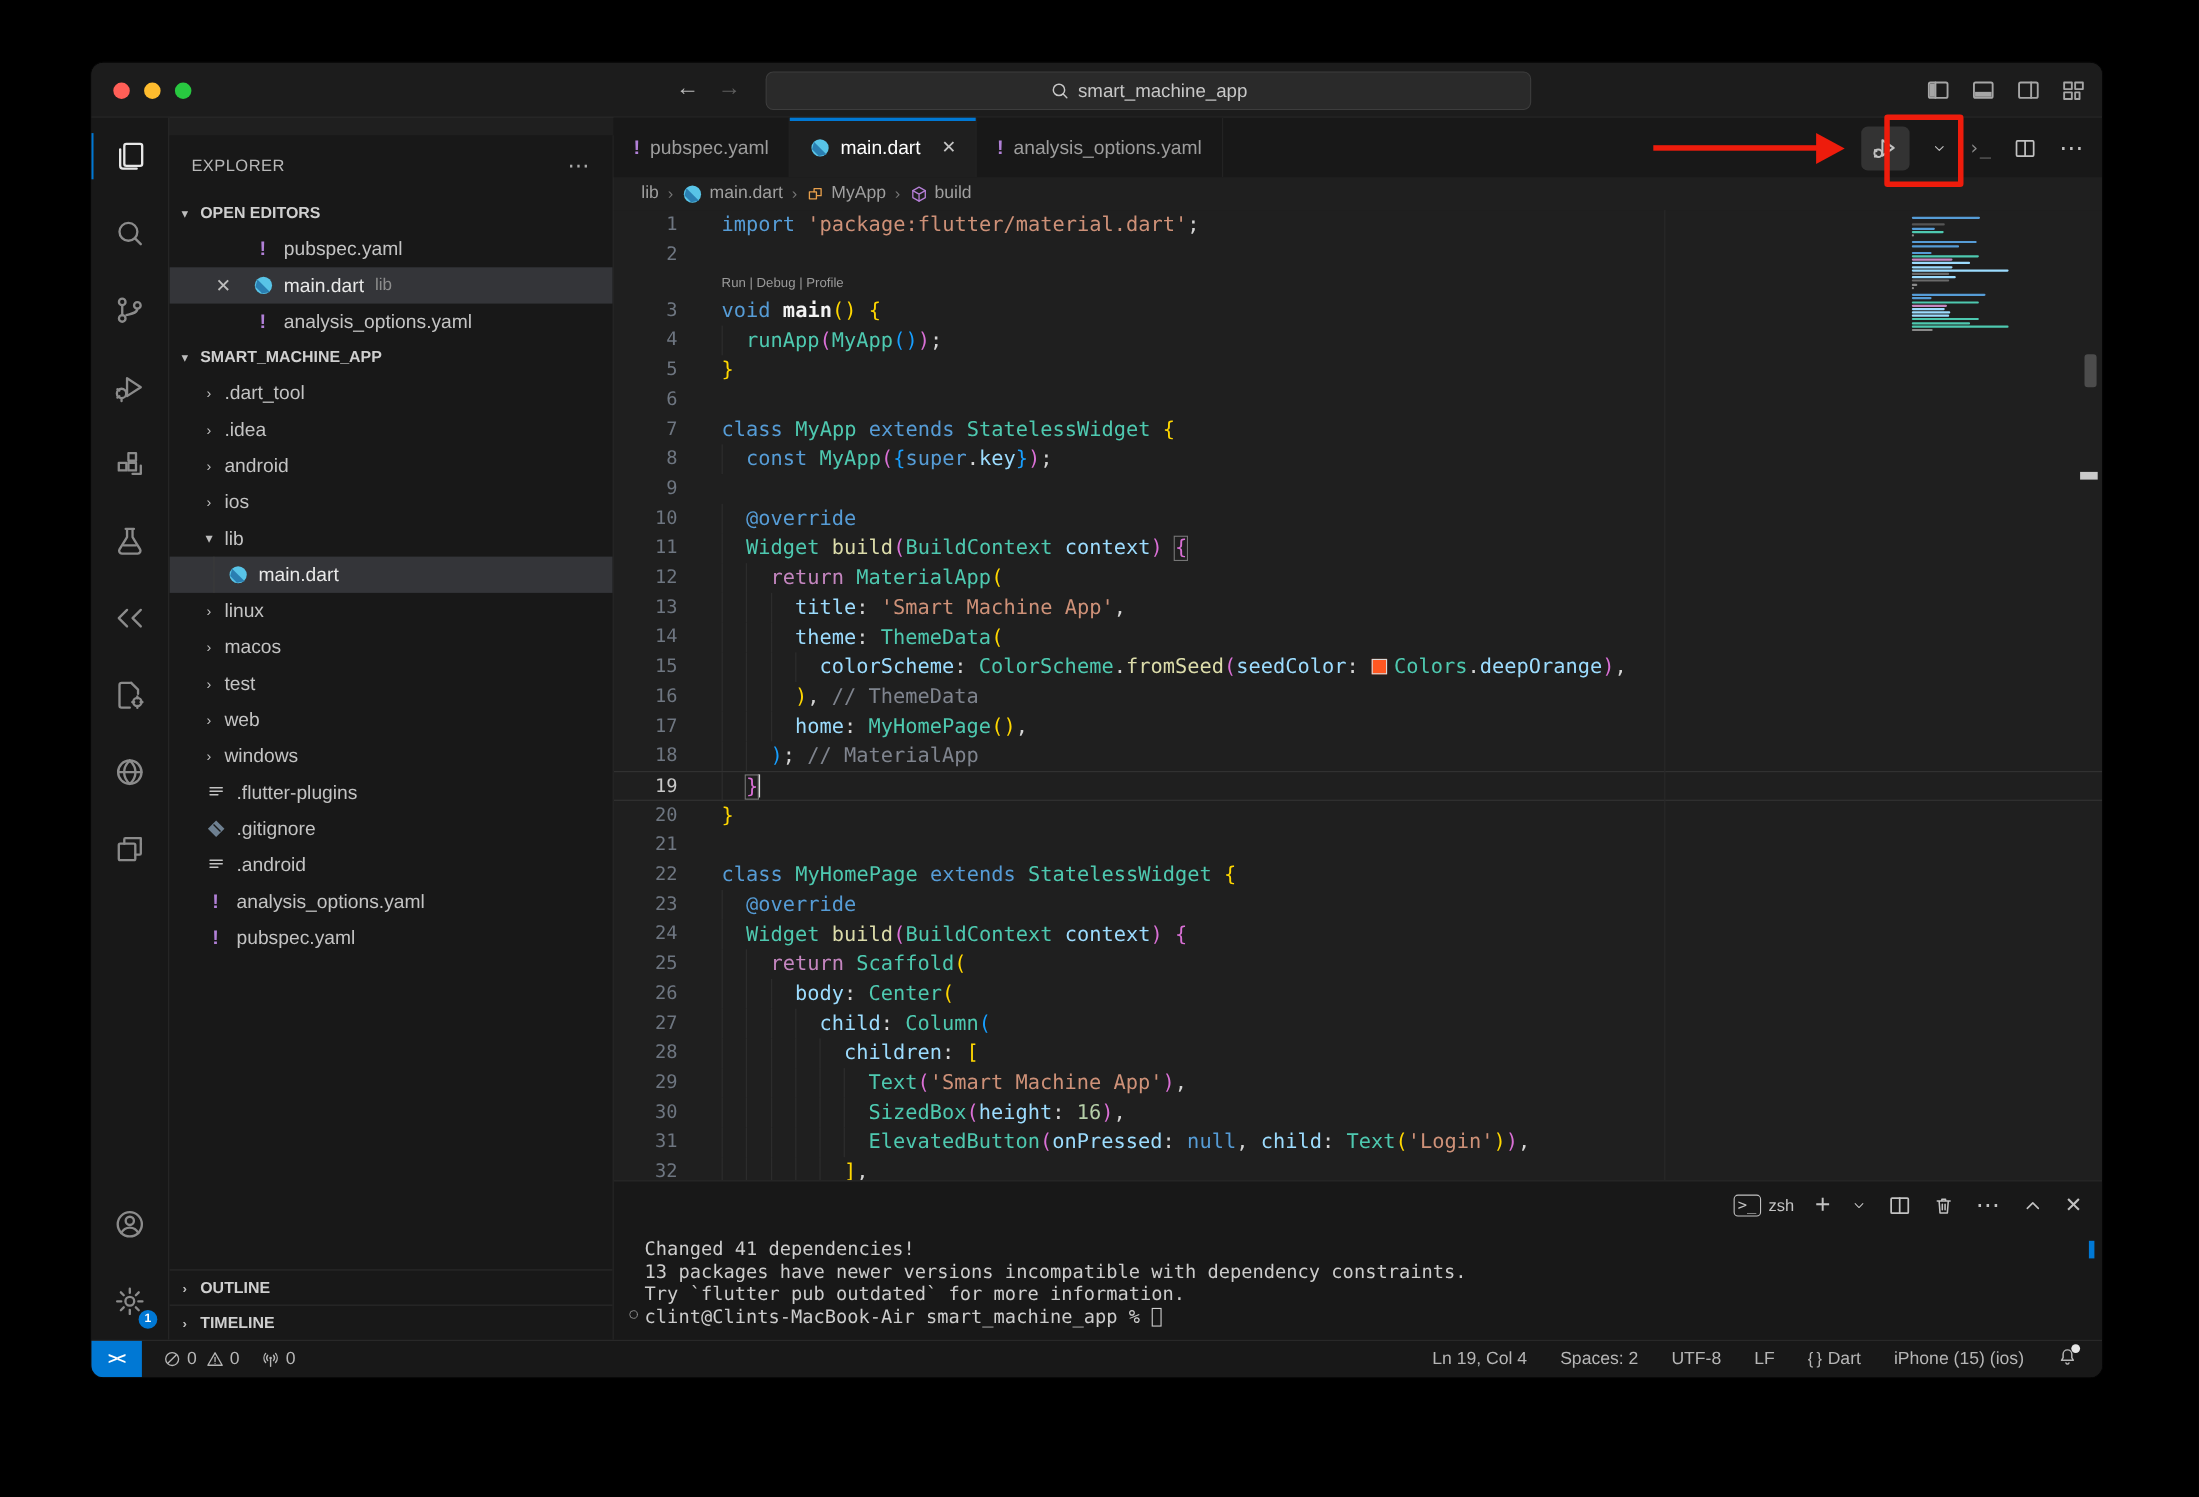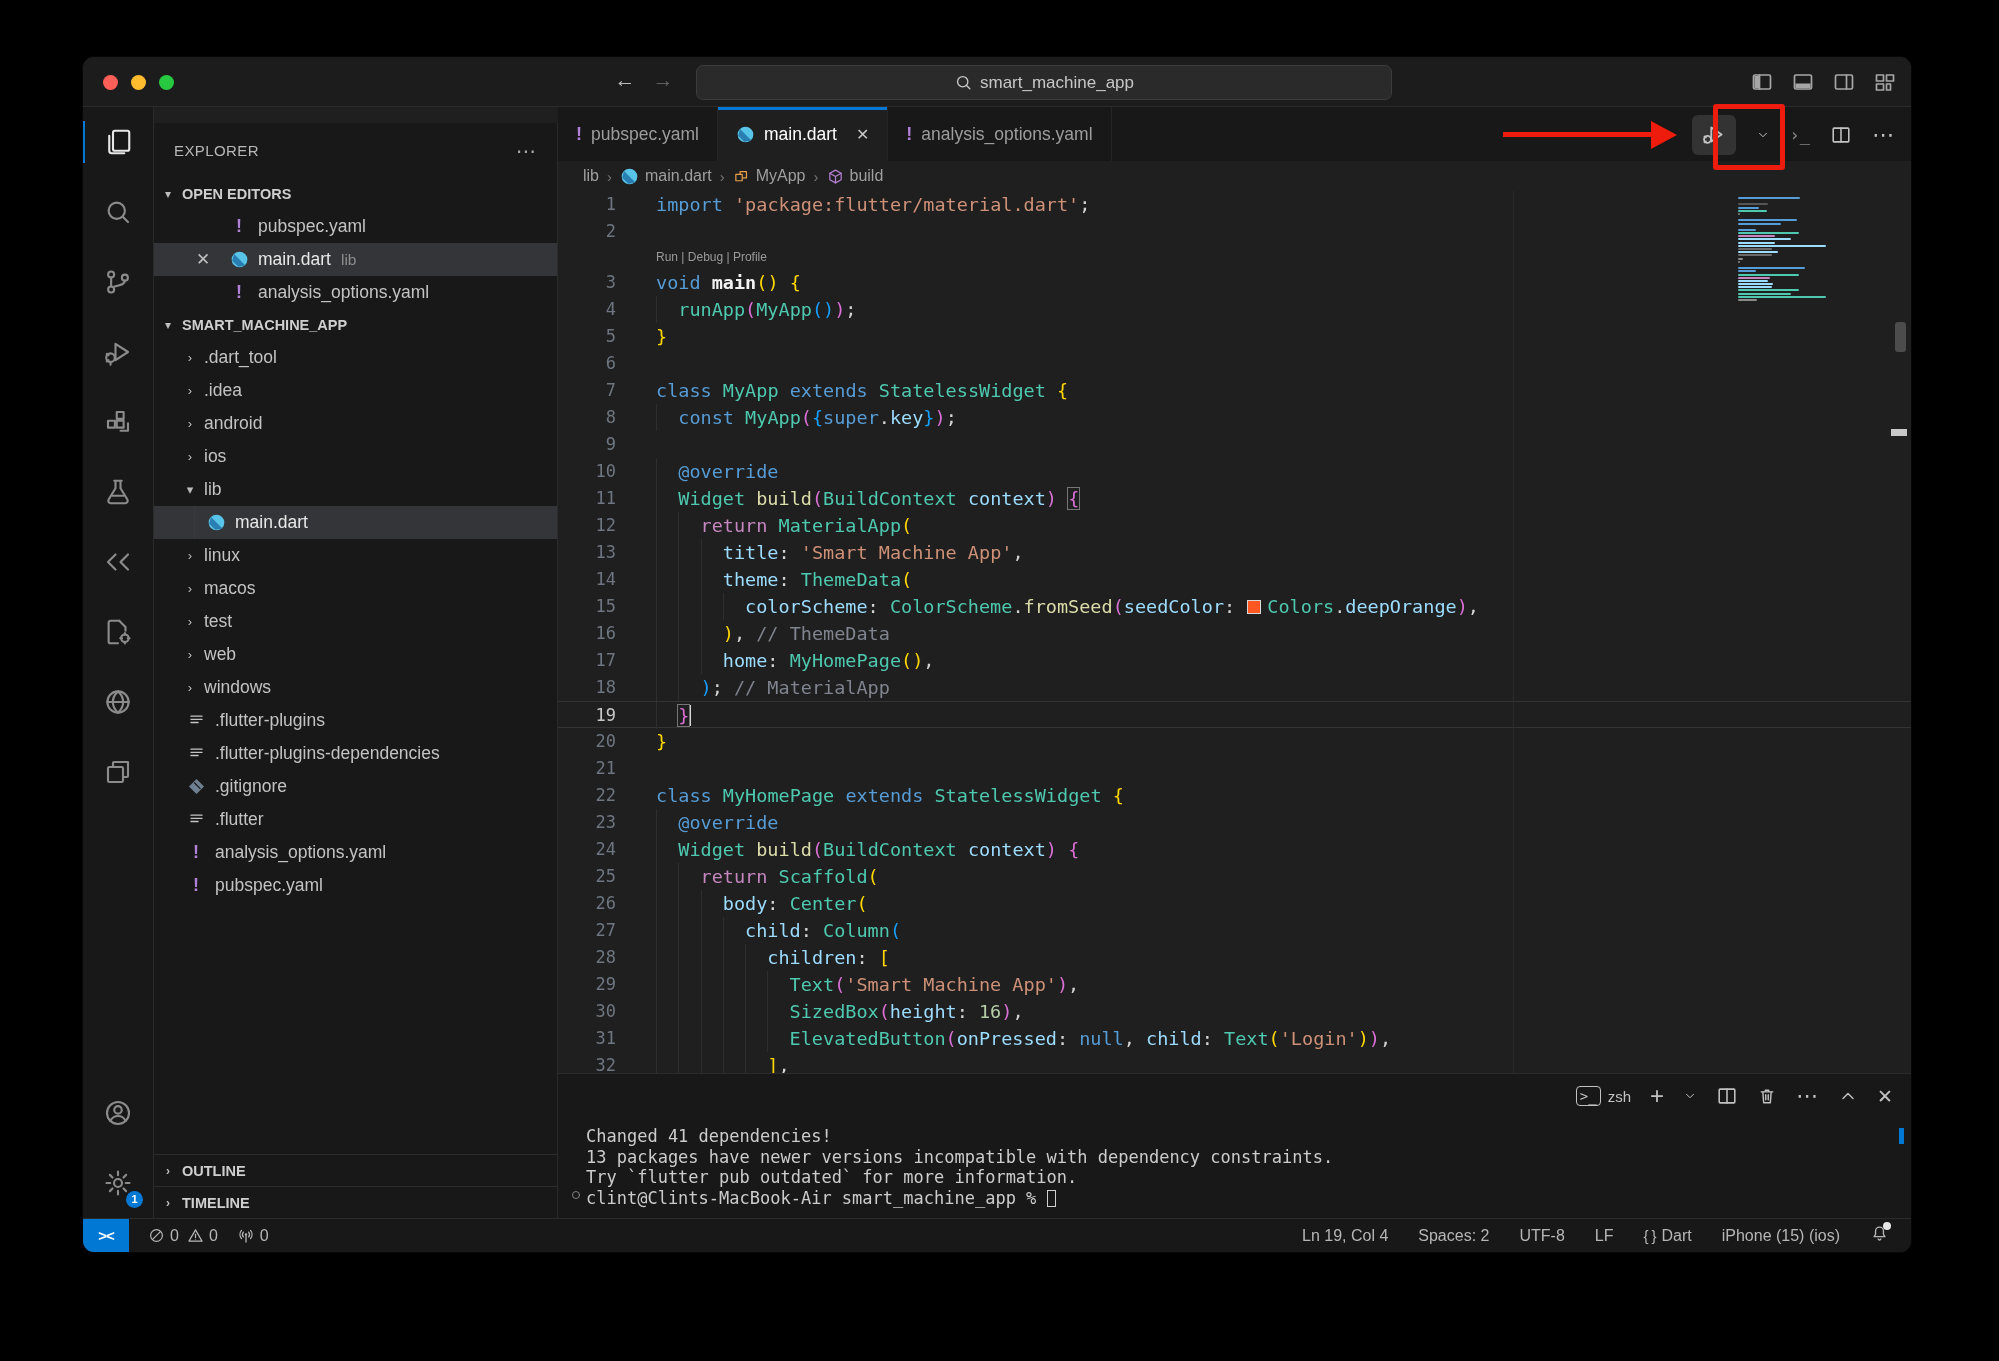--- a/index.html
+++ b/index.html
@@ -380,42 +380,34 @@
         <div class="row tree-rootfile">
           <span class="ic ficon">
             <svg viewBox="0 0 24 24" width="19" height="19" fill="none" stroke="currentColor" stroke-width="1.7" stroke-linecap="round" stroke-linejoin="round">
               <path d="M5 6.5h14M5 10.5h14M5 14.5h9"></path>
             </svg>
           </span>
           <span>.flutter-plugins</span>
         </div>
         <div class="row tree-rootfile">
           <span class="ic ficon">
-            <svg viewBox="0 0 24 24" width="19" height="19" fill="none" stroke="currentColor" stroke-width="1.7" stroke-linecap="round" stroke-linejoin="round">
-              <path d="M5 6.5h14M5 10.5h14M5 14.5h9"></path>
-            </svg>
-          </span>
-          <span>.flutter-plugins-dependencies</span>
-        </div>
-        <div class="row tree-rootfile">
-          <span class="ic ficon">
             <svg viewBox="0 0 24 24" width="19" height="19" fill="#7e93a7">
               <path d="M12 2.5 21.5 12 12 21.5 2.5 12z" opacity=".85"></path>
               <path d="M9 7l8 8" stroke="#181818" stroke-width="1.6"></path>
             </svg>
           </span>
           <span>.gitignore</span>
         </div>
         <div class="row tree-rootfile">
           <span class="ic ficon">
             <svg viewBox="0 0 24 24" width="19" height="19" fill="none" stroke="currentColor" stroke-width="1.7" stroke-linecap="round" stroke-linejoin="round">
               <path d="M5 6.5h14M5 10.5h14M5 14.5h9"></path>
             </svg>
           </span>
-          <span>.flutter</span>
+          <span>.android</span>
         </div>
         <div class="row tree-rootfile">
           <span class="ic ficon">
             <span class="yaml-bang">!</span>
           </span>
           <span>analysis_options.yaml</span>
         </div>
         <div class="row tree-rootfile">
           <span class="ic ficon">
             <span class="yaml-bang">!</span>

